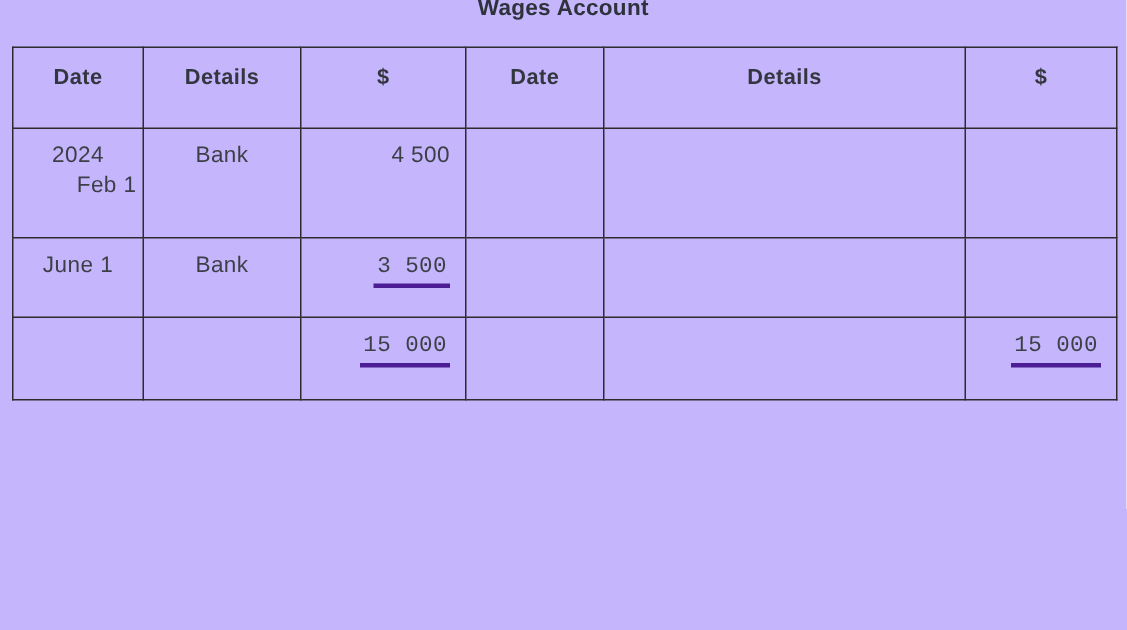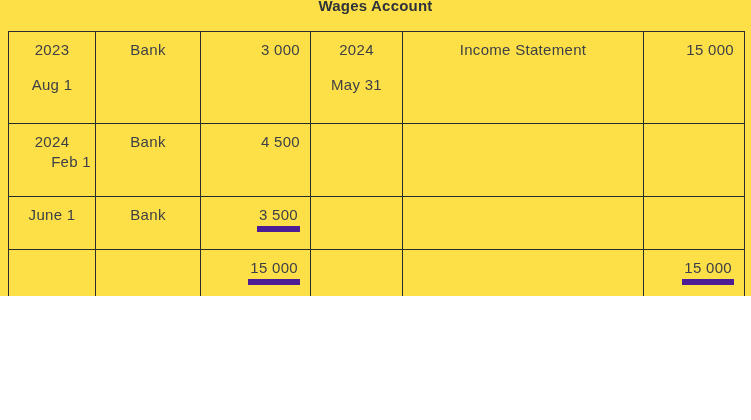--- a/index.html
+++ b/index.html
@@ -1,21 +1,21 @@
 <!DOCTYPE html>
 <html><head>
 <meta charset="utf-8">
 <style>
   * { box-sizing: border-box; }
   html, body { margin: 0; padding: 0; background: #ffffff; }
   .page {
     position: relative;
     width: 751px;
-    height: 296px;
-    background: #fde047;
+    height: 420px;
+    background: #c4b5fd;
     font-family: "Liberation Sans", sans-serif;
     color: #3d3f46;
     overflow: hidden;
   }
   .account-title {
     position: absolute;
     top: -3px;
     left: 0;
     width: 100%;
     text-align: center;
@@ -55,22 +55,23 @@
     padding-top: 11px;
     color: #33363e;
   }
   td.cell-date, td.cell-details { text-align: center; }
   td.cell-amount { text-align: right; padding-right: 10px; }
   .date-line { display: block; }
   .gap-wide .date-line2  { margin-top: 16px; }
   .gap-tight .date-line2 { margin-top: 1px; text-align: right; }
   .u-total {
     display: inline-block;
-    border-bottom: 6px solid #4c1d95;
+    border-bottom: 3px solid #4c1d95;
     padding: 0 2px 2px 2px;
+    font-family: Liberation Mono, monospace;
   }
   tr.row-header { height: 54px; }
   tr.row-1 { height: 92px; }
   tr.row-2 { height: 54px; }
   tr.row-3 { height: 73px; }
   tr.row-4 { height: 53px; }
   tr.row-5 { height: 55px; }
 </style>
 </head>
 <body>
@@ -83,35 +84,29 @@
     <colgroup>
       <col class="c-date-l">
         <col class="c-det-l">
         <col class="c-amt-l">
       <col class="c-date-r">
         <col class="c-det-r">
         <col class="c-amt-r">
     </colgroup>
 
     <tbody>
+        <tr class="row-header">
+      <th>Date</th>
+      <th>Details</th>
+      <th>$</th>
+      <th>Date</th>
+      <th>Details</th>
+      <th>$</th>
+    </tr>
 
-    <tr class="row-1">
-      <td class="cell-date gap-wide">
-        <span class="date-line date-line1">2023</span>
-        <span class="date-line date-line2">Aug 1</span>
-      </td>
-      <td class="cell-details">Bank</td>
-      <td class="cell-amount">3 000</td>
-      <td class="cell-date gap-wide">
-        <span class="date-line date-line1">2024</span>
-        <span class="date-line date-line2">May 31</span>
-      </td>
-      <td class="cell-details">Income Statement</td>
-      <td class="cell-amount">15 000</td>
-    </tr>
 
 
     <tr class="row-3">
       <td class="cell-date gap-tight">
         <span class="date-line date-line1">2024</span>
         <span class="date-line date-line2">Feb 1</span>
       </td>
       <td class="cell-details">Bank</td>
       <td class="cell-amount">4 500</td>
       <td class="cell-date"></td>

